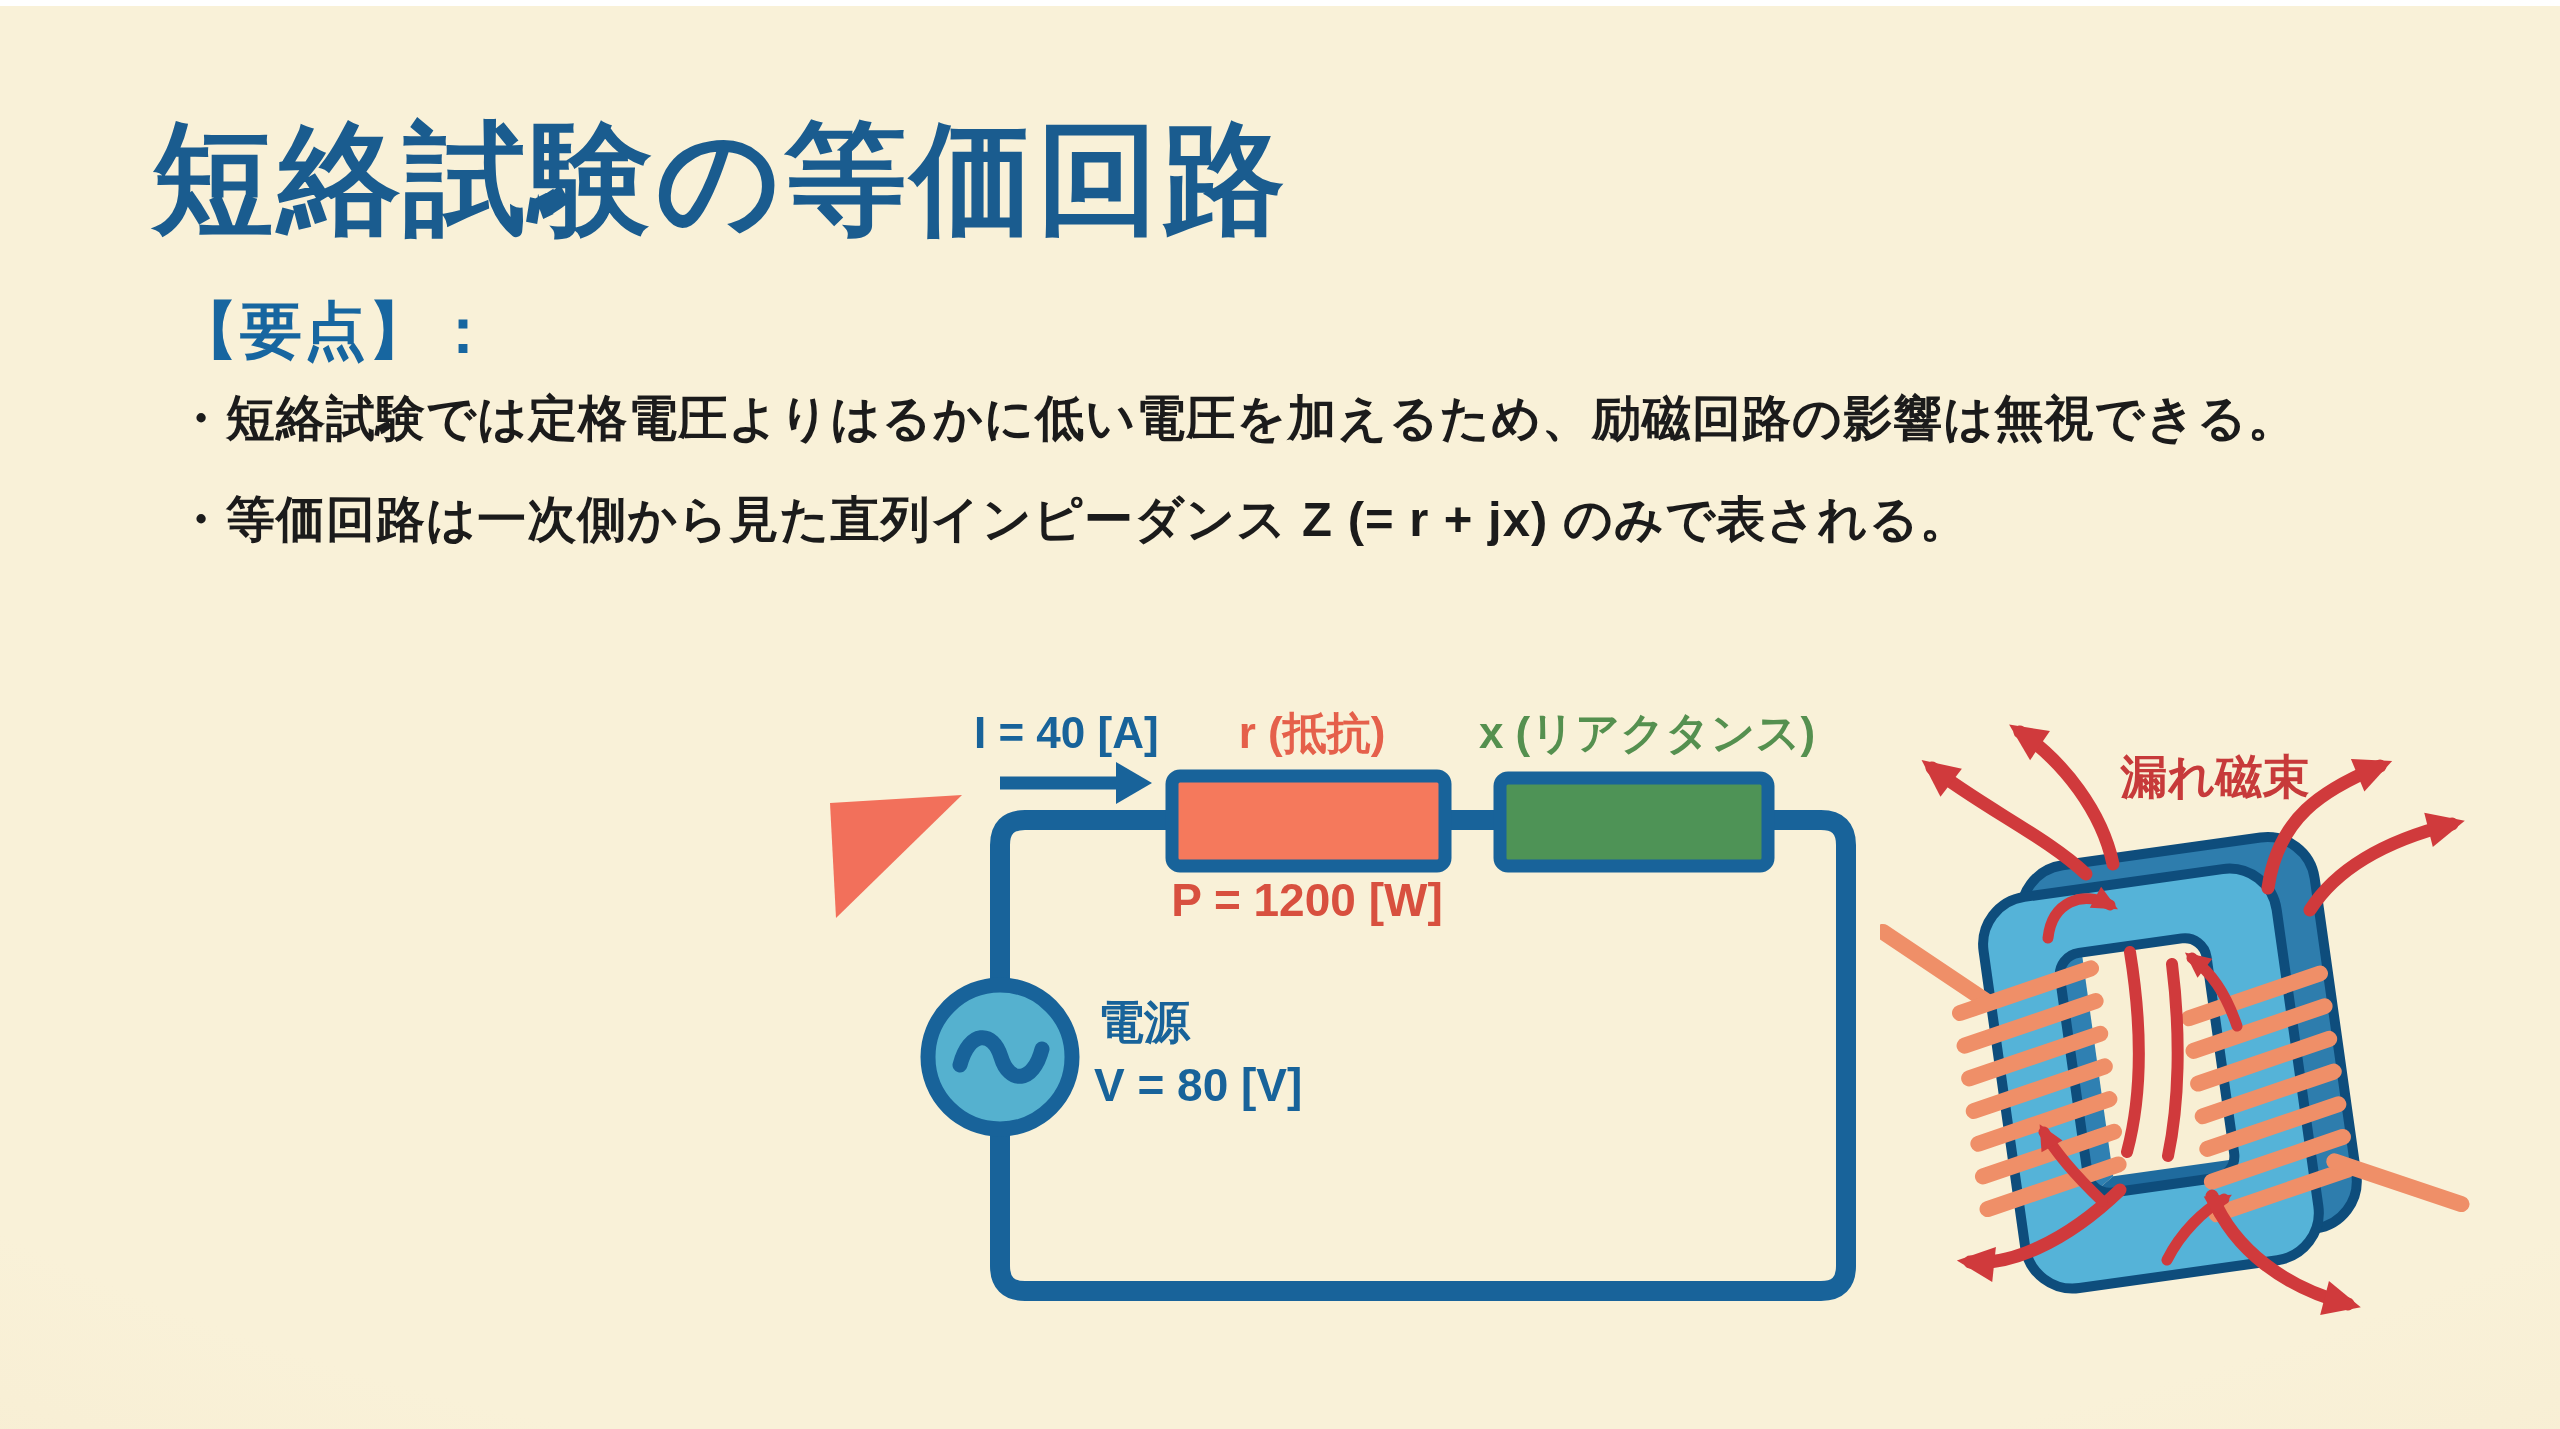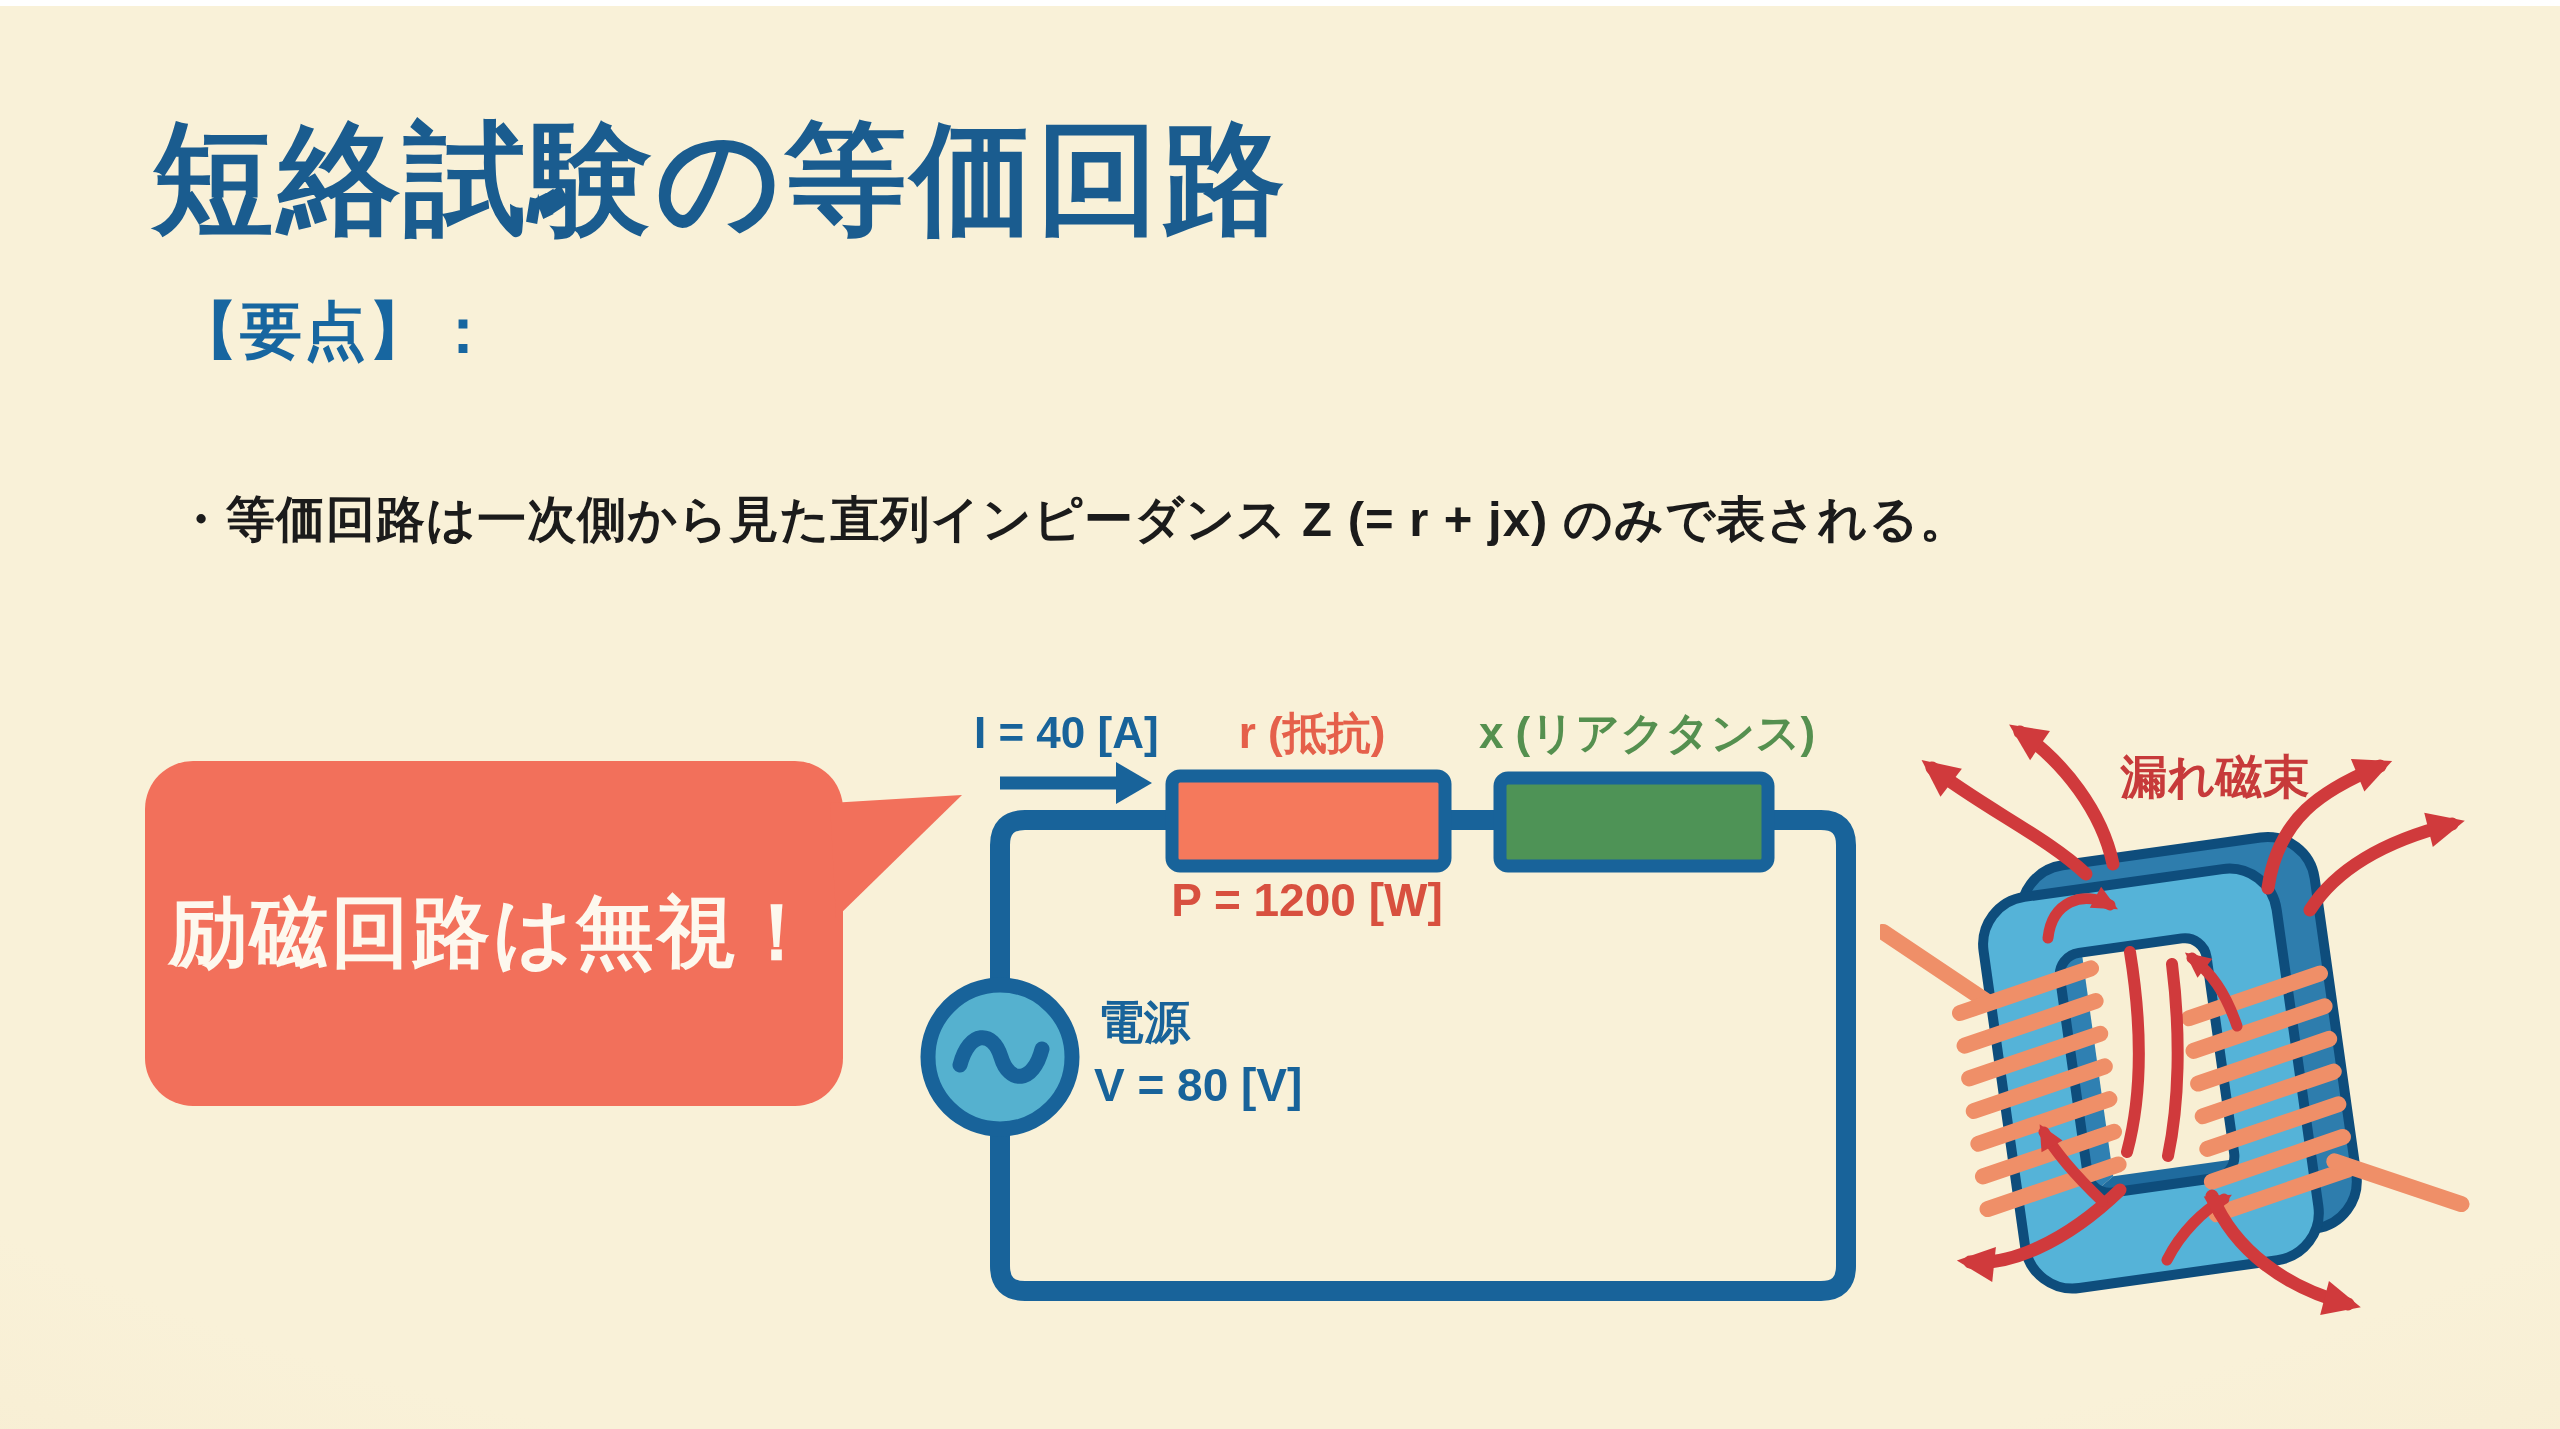--- a/index.html
+++ b/index.html
@@ -22,25 +22,23 @@
   .transformer-svg{position:absolute;left:1880px;top:690px;}
 </style>
 </head>
 <body>
 
 <div class="slide">
 
   <div class="title">短絡試験の等価回路</div>
 
   <div class="heading">【要点】：</div>
+  <div class="bullet b0">・短絡試験では定格電圧よりはるかに低い電圧を加えるため、励磁回路の影響は無視できる。</div>
   <div class="bullet b1">・等価回路は一次側から見た直列インピーダンス Z (= r + jx) のみで表される。</div>
 
-  <div class="callout">
-    <span class="callout-text">励磁回路は無視！</span>
-  </div>
   <svg class="callout-tail" width="160" height="160">
     <polygon points="4,22 136,14 10,137" fill="#f2705b"></polygon>
   </svg>
 
   <svg class="circuit-svg" width="1050" height="640" viewBox="0 0 1050 640">
 
     <path d="M 125,134 H 921 Q 946,134 946,159 V 580 Q 946,605 921,605 H 125 Q 100,605 100,580 V 159 Q 100,134 125,134 Z" fill="none" stroke="#18639a" stroke-width="20" stroke-linejoin="round"></path>
 
     <circle cx="100" cy="371" r="72" fill="#55b1cf" stroke="#18639a" stroke-width="15"></circle>
     <path d="M 60,379 C 69,344 93,344 101,371 C 109,398 133,398 142,363" fill="none" stroke="#18639a" stroke-width="15" stroke-linecap="round"></path>

